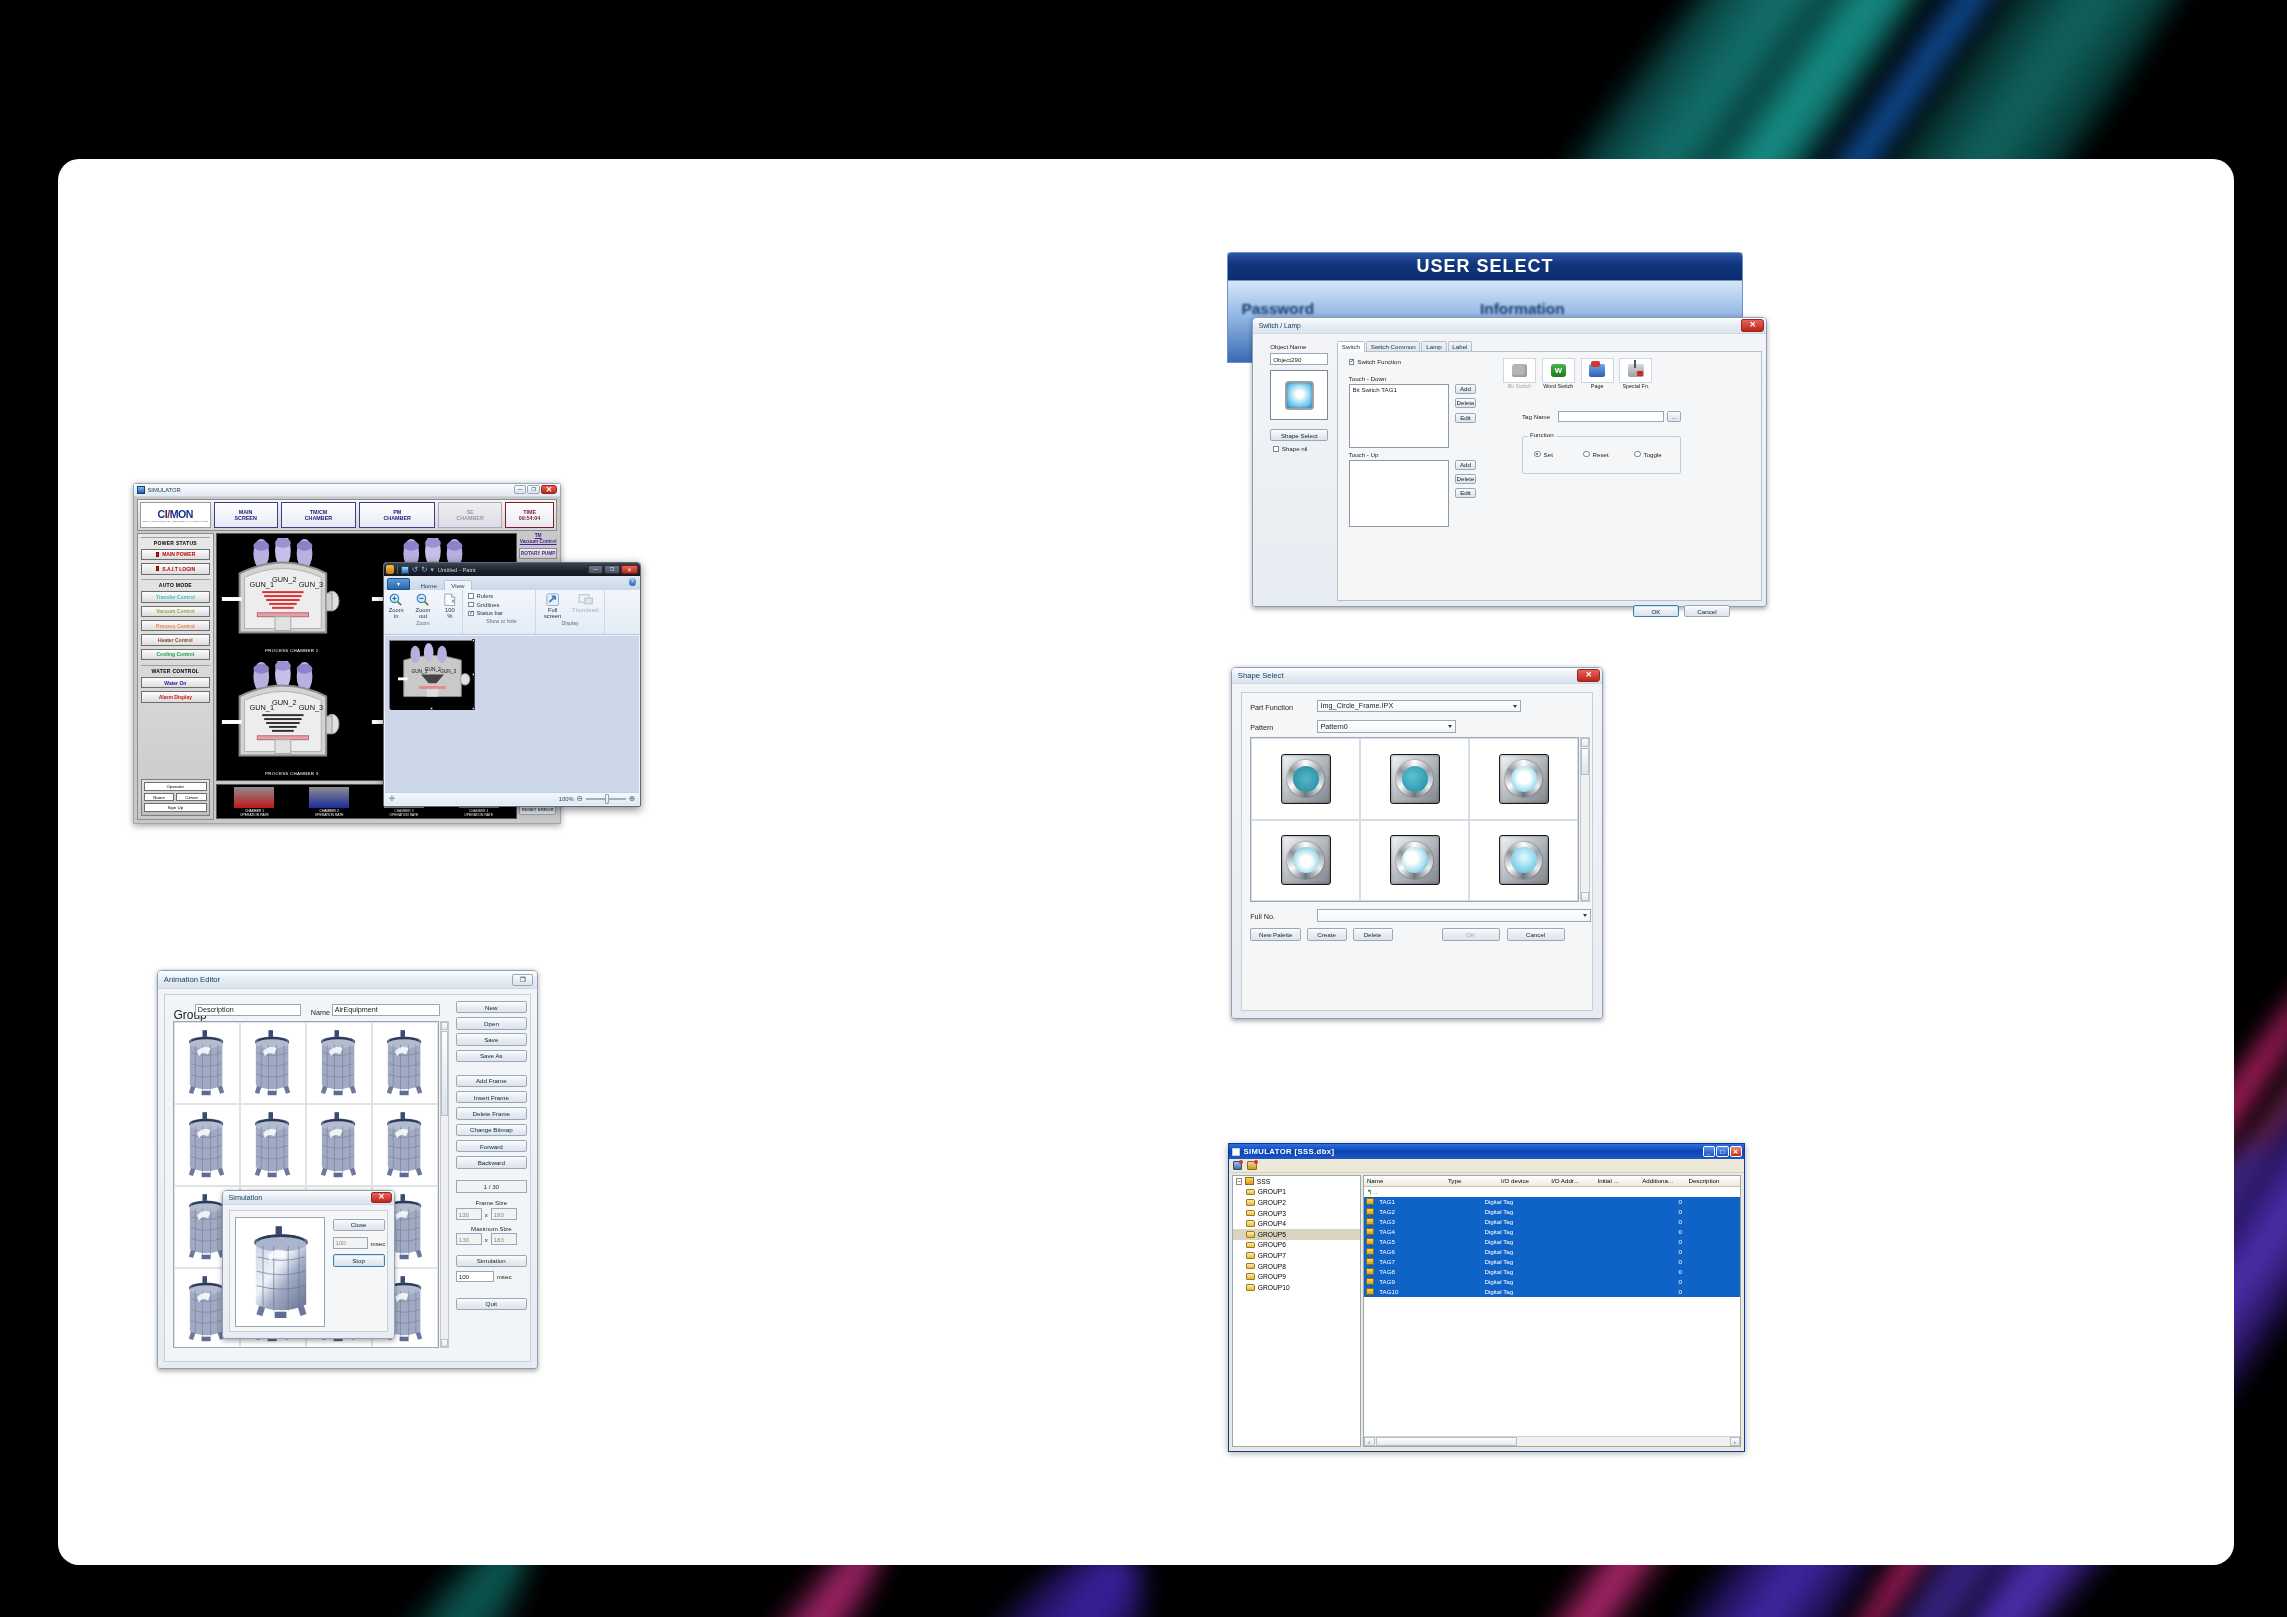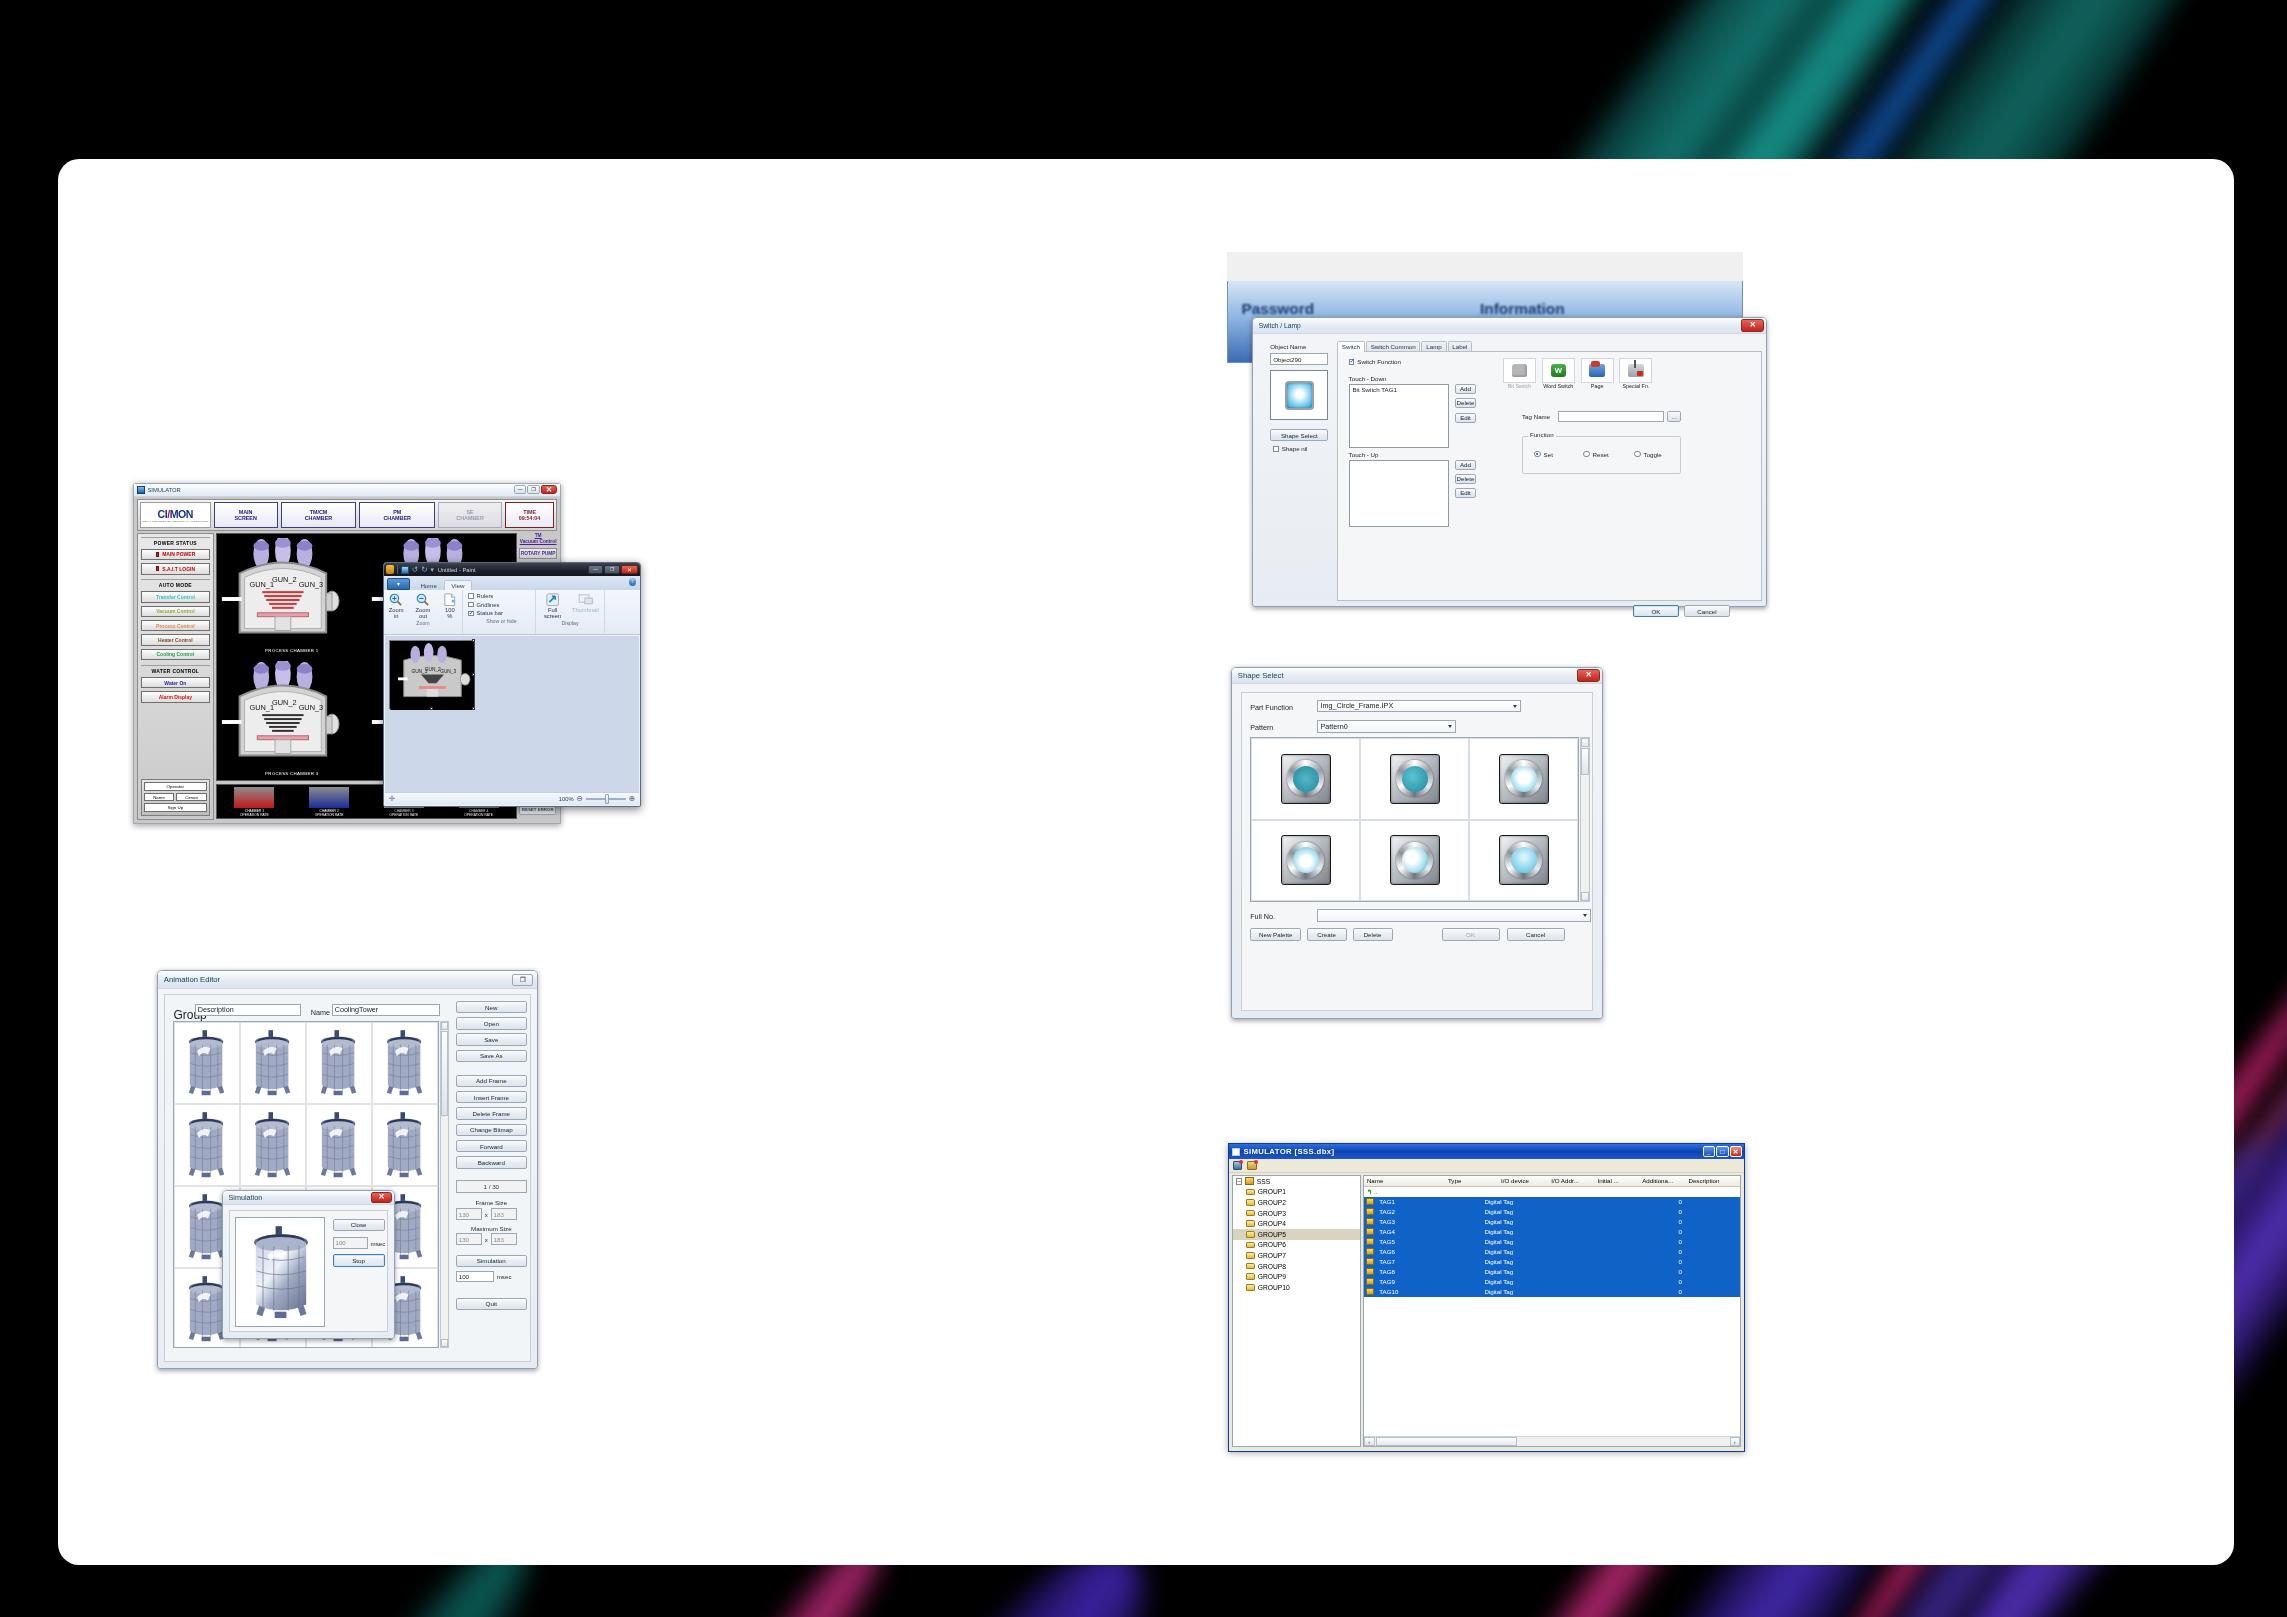--- a/index.html
+++ b/index.html
@@ -180,20 +180,21 @@
   <div class="streak" style="left:1576px;top:1326px;width:58px;height:538px;transform:rotate(35deg);background:linear-gradient(90deg,#36081f,#e0338c,#2a0718);"></div>
   <div class="streak" style="left:1691px;top:1374px;width:125px;height:519px;transform:rotate(35deg);background:linear-gradient(90deg,#14093a,#4a2ec0,#120833);"></div>
   <div class="streak" style="left:365px;top:1499px;width:86px;height:403px;transform:rotate(35deg);background:linear-gradient(90deg,#042423,#0e6a63,#04201f);"></div>
   <div class="streak" style="left:730px;top:1499px;width:67px;height:403px;transform:rotate(35deg);background:linear-gradient(90deg,#330a22,#cf2f85,#2b0718);"></div>
   <div class="streak" style="left:941px;top:1518px;width:144px;height:403px;transform:rotate(35deg);background:linear-gradient(90deg,#150a38,#4326b6,#0f0726);"></div>
 </div>
 
 <div id="card"></div>
 
 <div class="win" id="userselect">
+  <div id="us-head">USER SELECT</div>
   <div id="us-body">
     <div class="us-tabshape blurry" style="left:13.4px;top:19px;">Password</div>
     <div class="us-tabshape blurry" style="left:252px;top:19px;">Information</div>
     <div id="us-ghost" class="blurry">USER SELECT</div>
   </div>
 </div>
 
 <div class="win w7" id="switchlamp">
   <div class="tb">
     <span class="ttl">Switch / Lamp</span>
@@ -553,21 +554,21 @@
   <div class="tb" style="height:18px;">
     <span class="ttl" style="font-size:7.7px;">Animation Editor</span>
     <span class="btn" style="position:absolute;right:3.8px;top:2.9px;width:21px;height:12.5px;font-size:6.7px;">❐</span>
   </div>
 
   <div class="abs" style="left:5.8px;top:23px;right:5.8px;bottom:5.8px;background:#f2f5f8;border:1px solid #c6ced7;">
 
     <div class="lbl abs" style="left:8.6px;top:12.5px;font-size:12px;">Group</div>
     <div class="fld abs" style="left:30px;top:8.6px;width:106px;height:12.5px;font-size:7.2px;">Description</div>
     <div class="lbl abs" style="left:146px;top:12.5px;font-size:7.2px;">Name</div>
-    <div class="fld abs" style="left:167px;top:8.6px;width:108px;height:12.5px;font-size:7.2px;">CoolingTower</div>
+    <div class="fld abs" style="left:167px;top:8.6px;width:108px;height:12.5px;font-size:7.2px;">AirEquipment</div>
 
     <div class="abs" style="left:8.6px;top:26px;width:266px;height:327px;background:#fff;border:1px solid #9aa7b5;overflow:hidden;">
       <div id="frame-grid" style="display:grid;grid-template-columns:repeat(4,1fr);grid-auto-rows:82px;">
           <div class="frameCell">
             <svg viewBox="0 0 62 82" width="56" height="77">
     <rect x="26" y="3" width="5" height="10" fill="#3b4a70"></rect>
     <ellipse cx="30" cy="16" rx="19" ry="6" fill="#596688"></ellipse>
     <ellipse cx="30" cy="15" rx="16" ry="4.5" fill="#2b3758"></ellipse>
     <path d="M12 18 L12 64 Q30 73 48 64 L48 18 Z" fill="#9aa4bd" opacity=".93"></path>
     <ellipse cx="30" cy="18" rx="18" ry="5" fill="#b3bccf"></ellipse>

